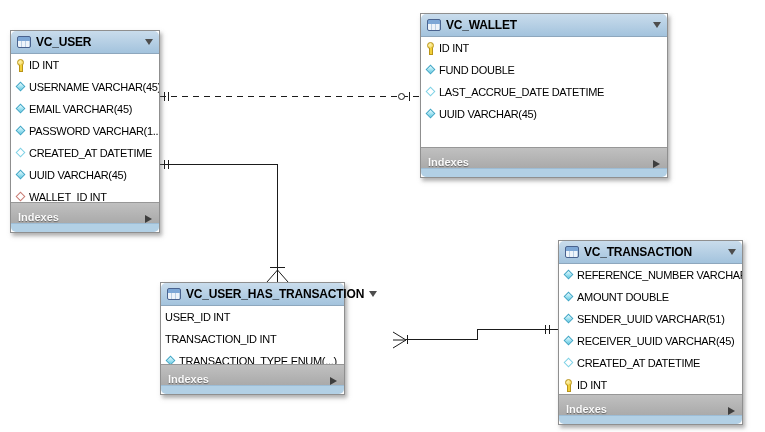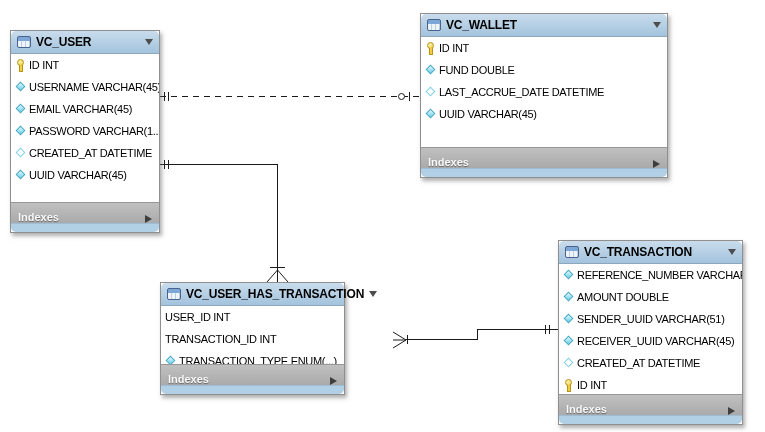--- a/index.html
+++ b/index.html
@@ -141,20 +141,24 @@
         <div class="row">
           <span class="col-icon" data-icon="diamond-open"></span>
           <span class="col-text">CREATED_AT DATETIME</span>
         </div>
 
         <div class="row">
           <span class="col-icon" data-icon="diamond-filled"></span>
           <span class="col-text">UUID VARCHAR(45)</span>
         </div>
 
+        <div class="row">
+          <span class="col-icon" data-icon="diamond-red"></span>
+          <span class="col-text">WALLET_ID INT</span>
+        </div>
       </div>
     <div class="card-footer">
       <span>Indexes</span>
       <span class="expand-arrow"></span>
     </div>
     <div class="card-strip"></div>
   </div>
 
   <div class="card" style="left:420px;top:13px;width:248px;height:165px;">
     <div class="card-header">

